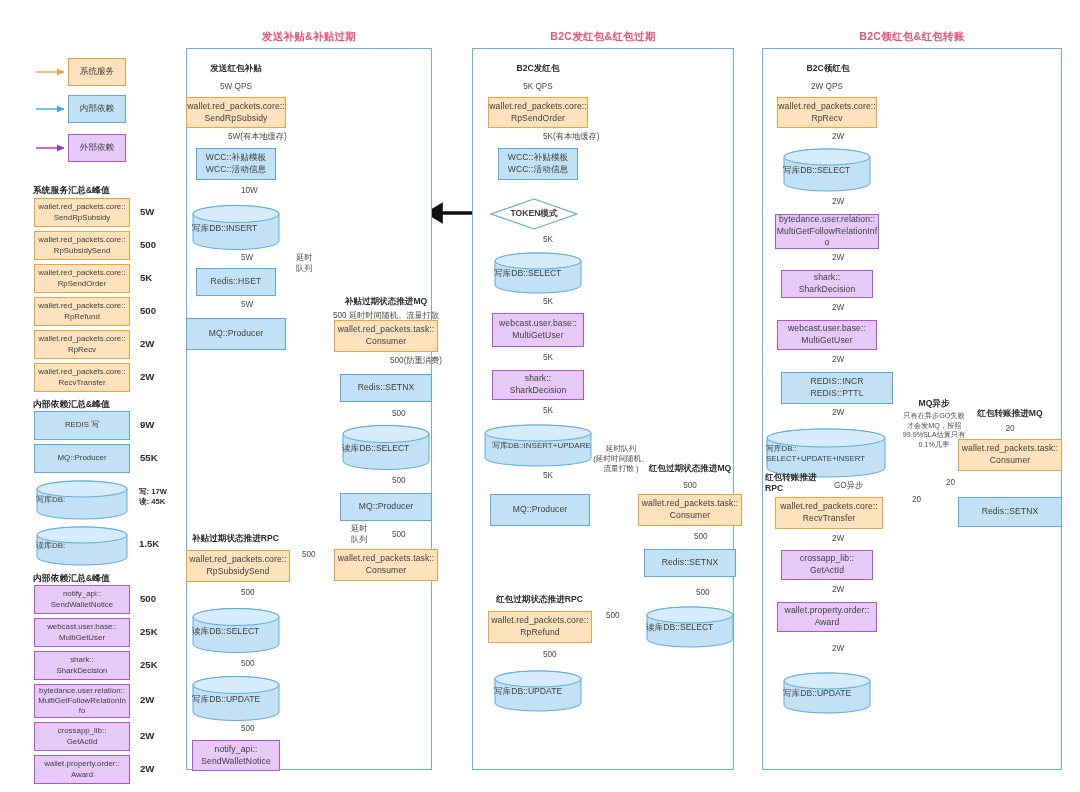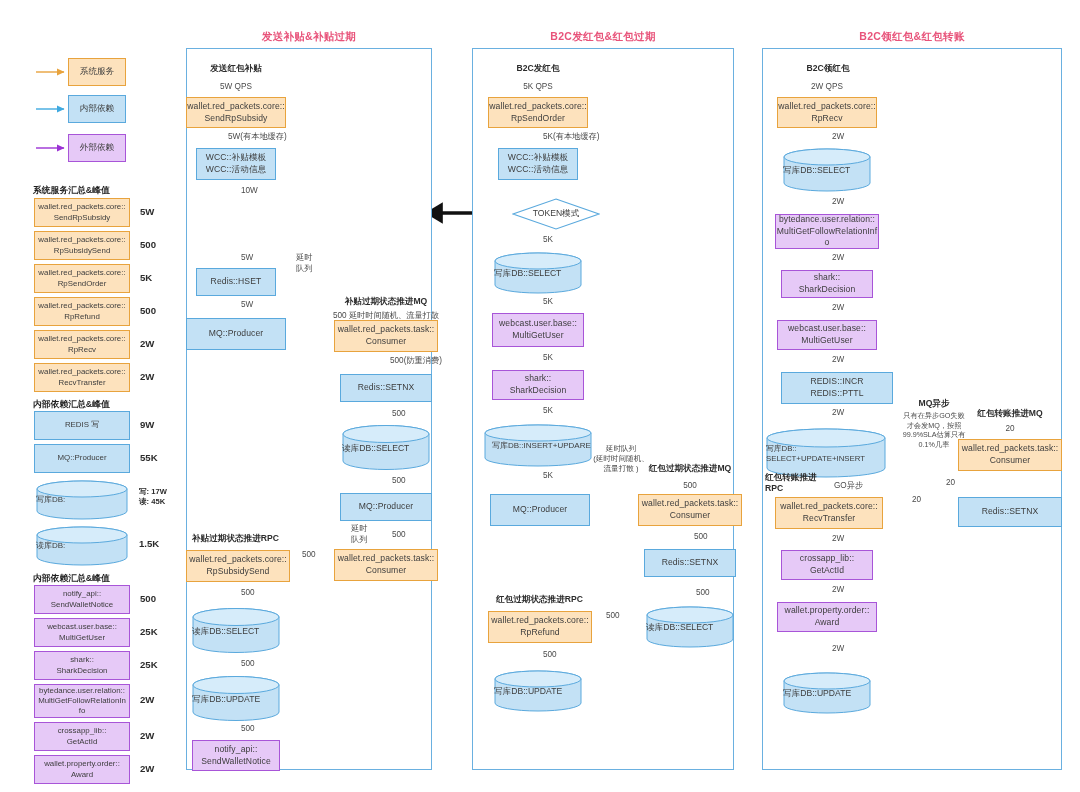--- a/index.html
+++ b/index.html
@@ -287,20 +287,27 @@
   <div class="lbl c" style="left:196px;top:82px;width:80px;">5W QPS</div>
 
   <div class="node n-orange" style="left:186px;top:97px;width:100px;height:31px;">wallet.red_packets.core::
 SendRpSubsidy</div>
   <div class="lbl" style="left:228px;top:132px;">5W(有本地缓存)</div>
 
   <div class="node n-blue" style="left:196px;top:148px;width:80px;height:32px;">WCC::补贴模板
 WCC::活动信息</div>
   <div class="lbl" style="left:241px;top:186px;">10W</div>
 
+  <div class="cyl" style="left:192px;top:205px;width:88px;height:45px;">
+    <svg width="88" height="45" viewBox="0 0 88 45">
+      <path d="M1,9 a43,8.5 0 0 1 86,0 L87,36 a43,8.5 0 0 1 -86,0 Z" fill="#c3e1f5" stroke="#5aa9dd" stroke-width="1"></path>
+      <ellipse cx="44" cy="9" rx="43" ry="8.5" fill="#d6ecfa" stroke="#5aa9dd" stroke-width="1"></ellipse>
+    </svg>
+    <div class="cyl-label">写库DB::INSERT</div>
+  </div>
   <div class="lbl" style="left:241px;top:253px;">5W</div>
 
   <div class="node n-blue" style="left:196px;top:268px;width:80px;height:28px;">Redis::HSET</div>
   <div class="lbl" style="left:241px;top:300px;">5W</div>
 
   <div class="lbl" style="left:296px;top:253px;">延时
 队列</div>
 
   <div class="node n-blue" style="left:186px;top:318px;width:100px;height:32px;">MQ::Producer</div>
 
@@ -360,21 +367,21 @@
   <div class="lbl b c" style="left:490px;top:63px;width:96px;">B2C发红包</div>
   <div class="lbl c" style="left:498px;top:82px;width:80px;">5K QPS</div>
 
   <div class="node n-orange" style="left:488px;top:97px;width:100px;height:31px;">wallet.red_packets.core::
 RpSendOrder</div>
   <div class="lbl" style="left:543px;top:132px;">5K(有本地缓存)</div>
 
   <div class="node n-blue" style="left:498px;top:148px;width:80px;height:32px;">WCC::补贴模板
 WCC::活动信息</div>
 
-  <div class="diamond" style="left:512px;top:198px;width:88px;height:32px;">
+  <div class="diamond" style="left:490px;top:198px;width:88px;height:32px;font-weight:bold;">
     <svg width="88" height="32" viewBox="0 0 88 32">
       <polygon points="44,1 87,16 44,31 1,16" fill="#ffffff" stroke="#5aa9dd" stroke-width="1.1"></polygon>
     </svg>
     <div class="d-label">TOKEN模式</div>
   </div>
   <div class="lbl" style="left:543px;top:235px;">5K</div>
 
   <div class="cyl" style="left:494px;top:252px;width:88px;height:42px;">
     <svg width="88" height="42" viewBox="0 0 88 42">
       <path d="M1,9 a43,8 0 0 1 86,0 L87,33 a43,8 0 0 1 -86,0 Z" fill="#c3e1f5" stroke="#5aa9dd" stroke-width="1"></path>

